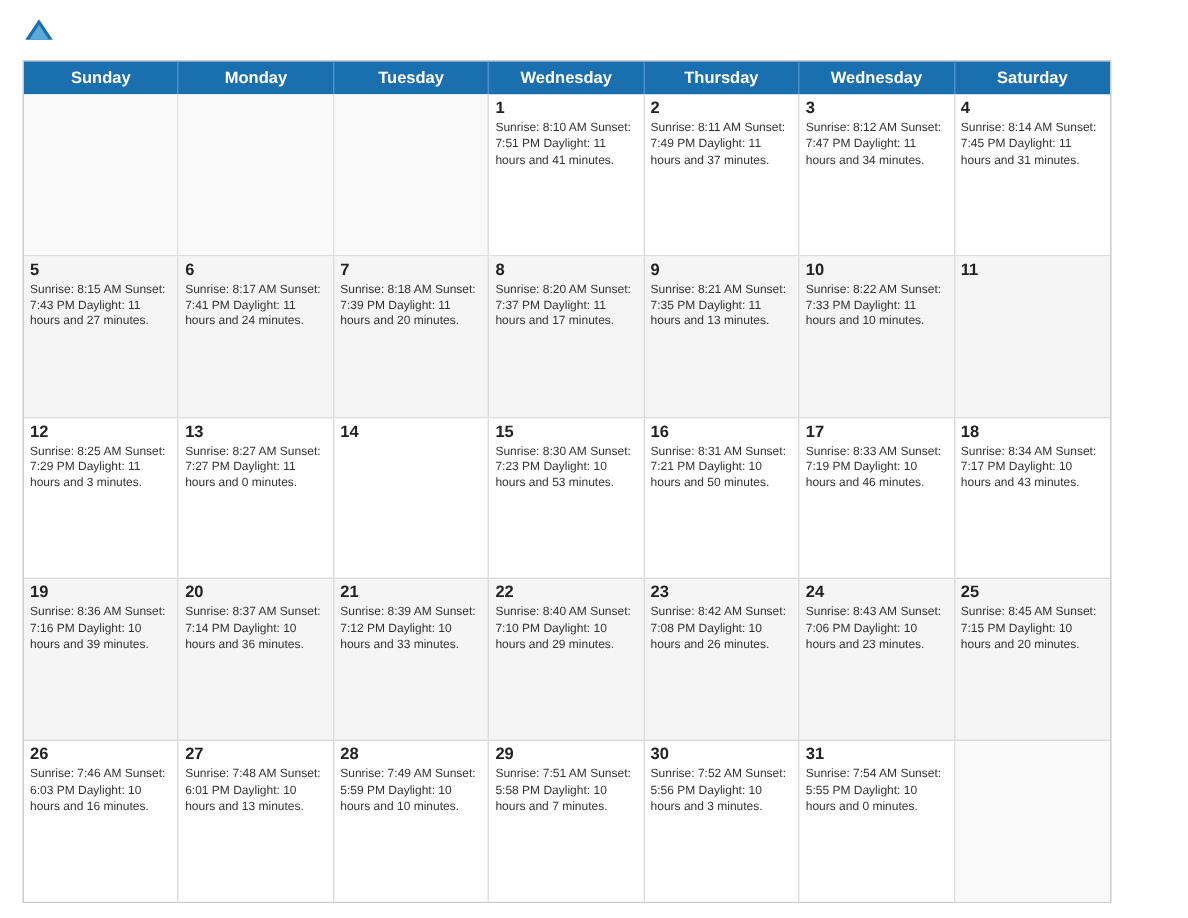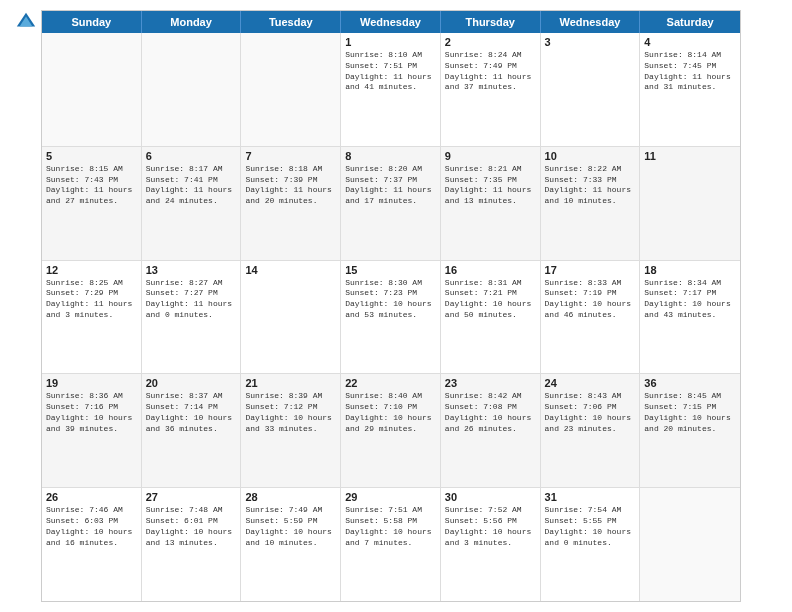--- a/index.html
+++ b/index.html
@@ -8,21 +8,21 @@
       height: 612px;
       font-family: Arial, sans-serif;
       background: #fff;
       overflow: hidden;
     }
     .page {
       width: 756px;
       height: 612px;
       padding: 10px 15px;
       display: flex;
-      flex-direction: row;
+      flex-direction: column;
     }
     .header {
       display: flex;
       justify-content: space-between;
       align-items: flex-start;
       margin-bottom: 8px;
     }
     .logo {
       display: flex;
       align-items: center;
@@ -113,21 +113,20 @@
       color: #222;
       margin-bottom: 2px;
     }
     .cell-empty {
       background: #f9f9f9;
     }
     .cell-info {
       font-size: 8px;
       line-height: 1.35;
       color: #333;
-      font-family: Liberation Mono, monospace;
     }
   </style>
 </head>
 <body>
 
 <div class="page">
   <div class="header">
     <div class="logo">
       <svg class="logo-icon" viewBox="0 0 24 24" xmlns="http://www.w3.org/2000/svg">
         <polygon points="12,3 22,18 2,18" fill="#1a6faf"></polygon>
@@ -159,26 +158,29 @@
           <div class="cell cell-empty"></div>
           <div class="cell cell-empty"></div>
           <div class="cell">
             <div class="cell-date">1</div>
             <div class="cell-info">Sunrise: 8:10 AM
 Sunset: 7:51 PM
 Daylight: 11 hours and 41 minutes.</div>
           </div>
           <div class="cell">
             <div class="cell-date">2</div>
-            <div class="cell-info">Sunrise: 8:24 AM
+            <div class="cell-info">Sunrise: 8:11 AM
 Sunset: 7:49 PM
 Daylight: 11 hours and 37 minutes.</div>
           </div>
           <div class="cell">
             <div class="cell-date">3</div>
+            <div class="cell-info">Sunrise: 8:12 AM
+Sunset: 7:47 PM
+Daylight: 11 hours and 34 minutes.</div>
           </div>
           <div class="cell">
             <div class="cell-date">4</div>
             <div class="cell-info">Sunrise: 8:14 AM
 Sunset: 7:45 PM
 Daylight: 11 hours and 31 minutes.</div>
           </div>
         </div>
         <div class="calendar-row">
           <div class="cell">
@@ -293,21 +295,21 @@
 Sunset: 7:08 PM
 Daylight: 10 hours and 26 minutes.</div>
           </div>
           <div class="cell">
             <div class="cell-date">24</div>
             <div class="cell-info">Sunrise: 8:43 AM
 Sunset: 7:06 PM
 Daylight: 10 hours and 23 minutes.</div>
           </div>
           <div class="cell">
-            <div class="cell-date">36</div>
+            <div class="cell-date">25</div>
             <div class="cell-info">Sunrise: 8:45 AM
 Sunset: 7:15 PM
 Daylight: 10 hours and 20 minutes.</div>
           </div>
         </div>
         <div class="calendar-row">
           <div class="cell">
             <div class="cell-date">26</div>
             <div class="cell-info">Sunrise: 7:46 AM
 Sunset: 6:03 PM

